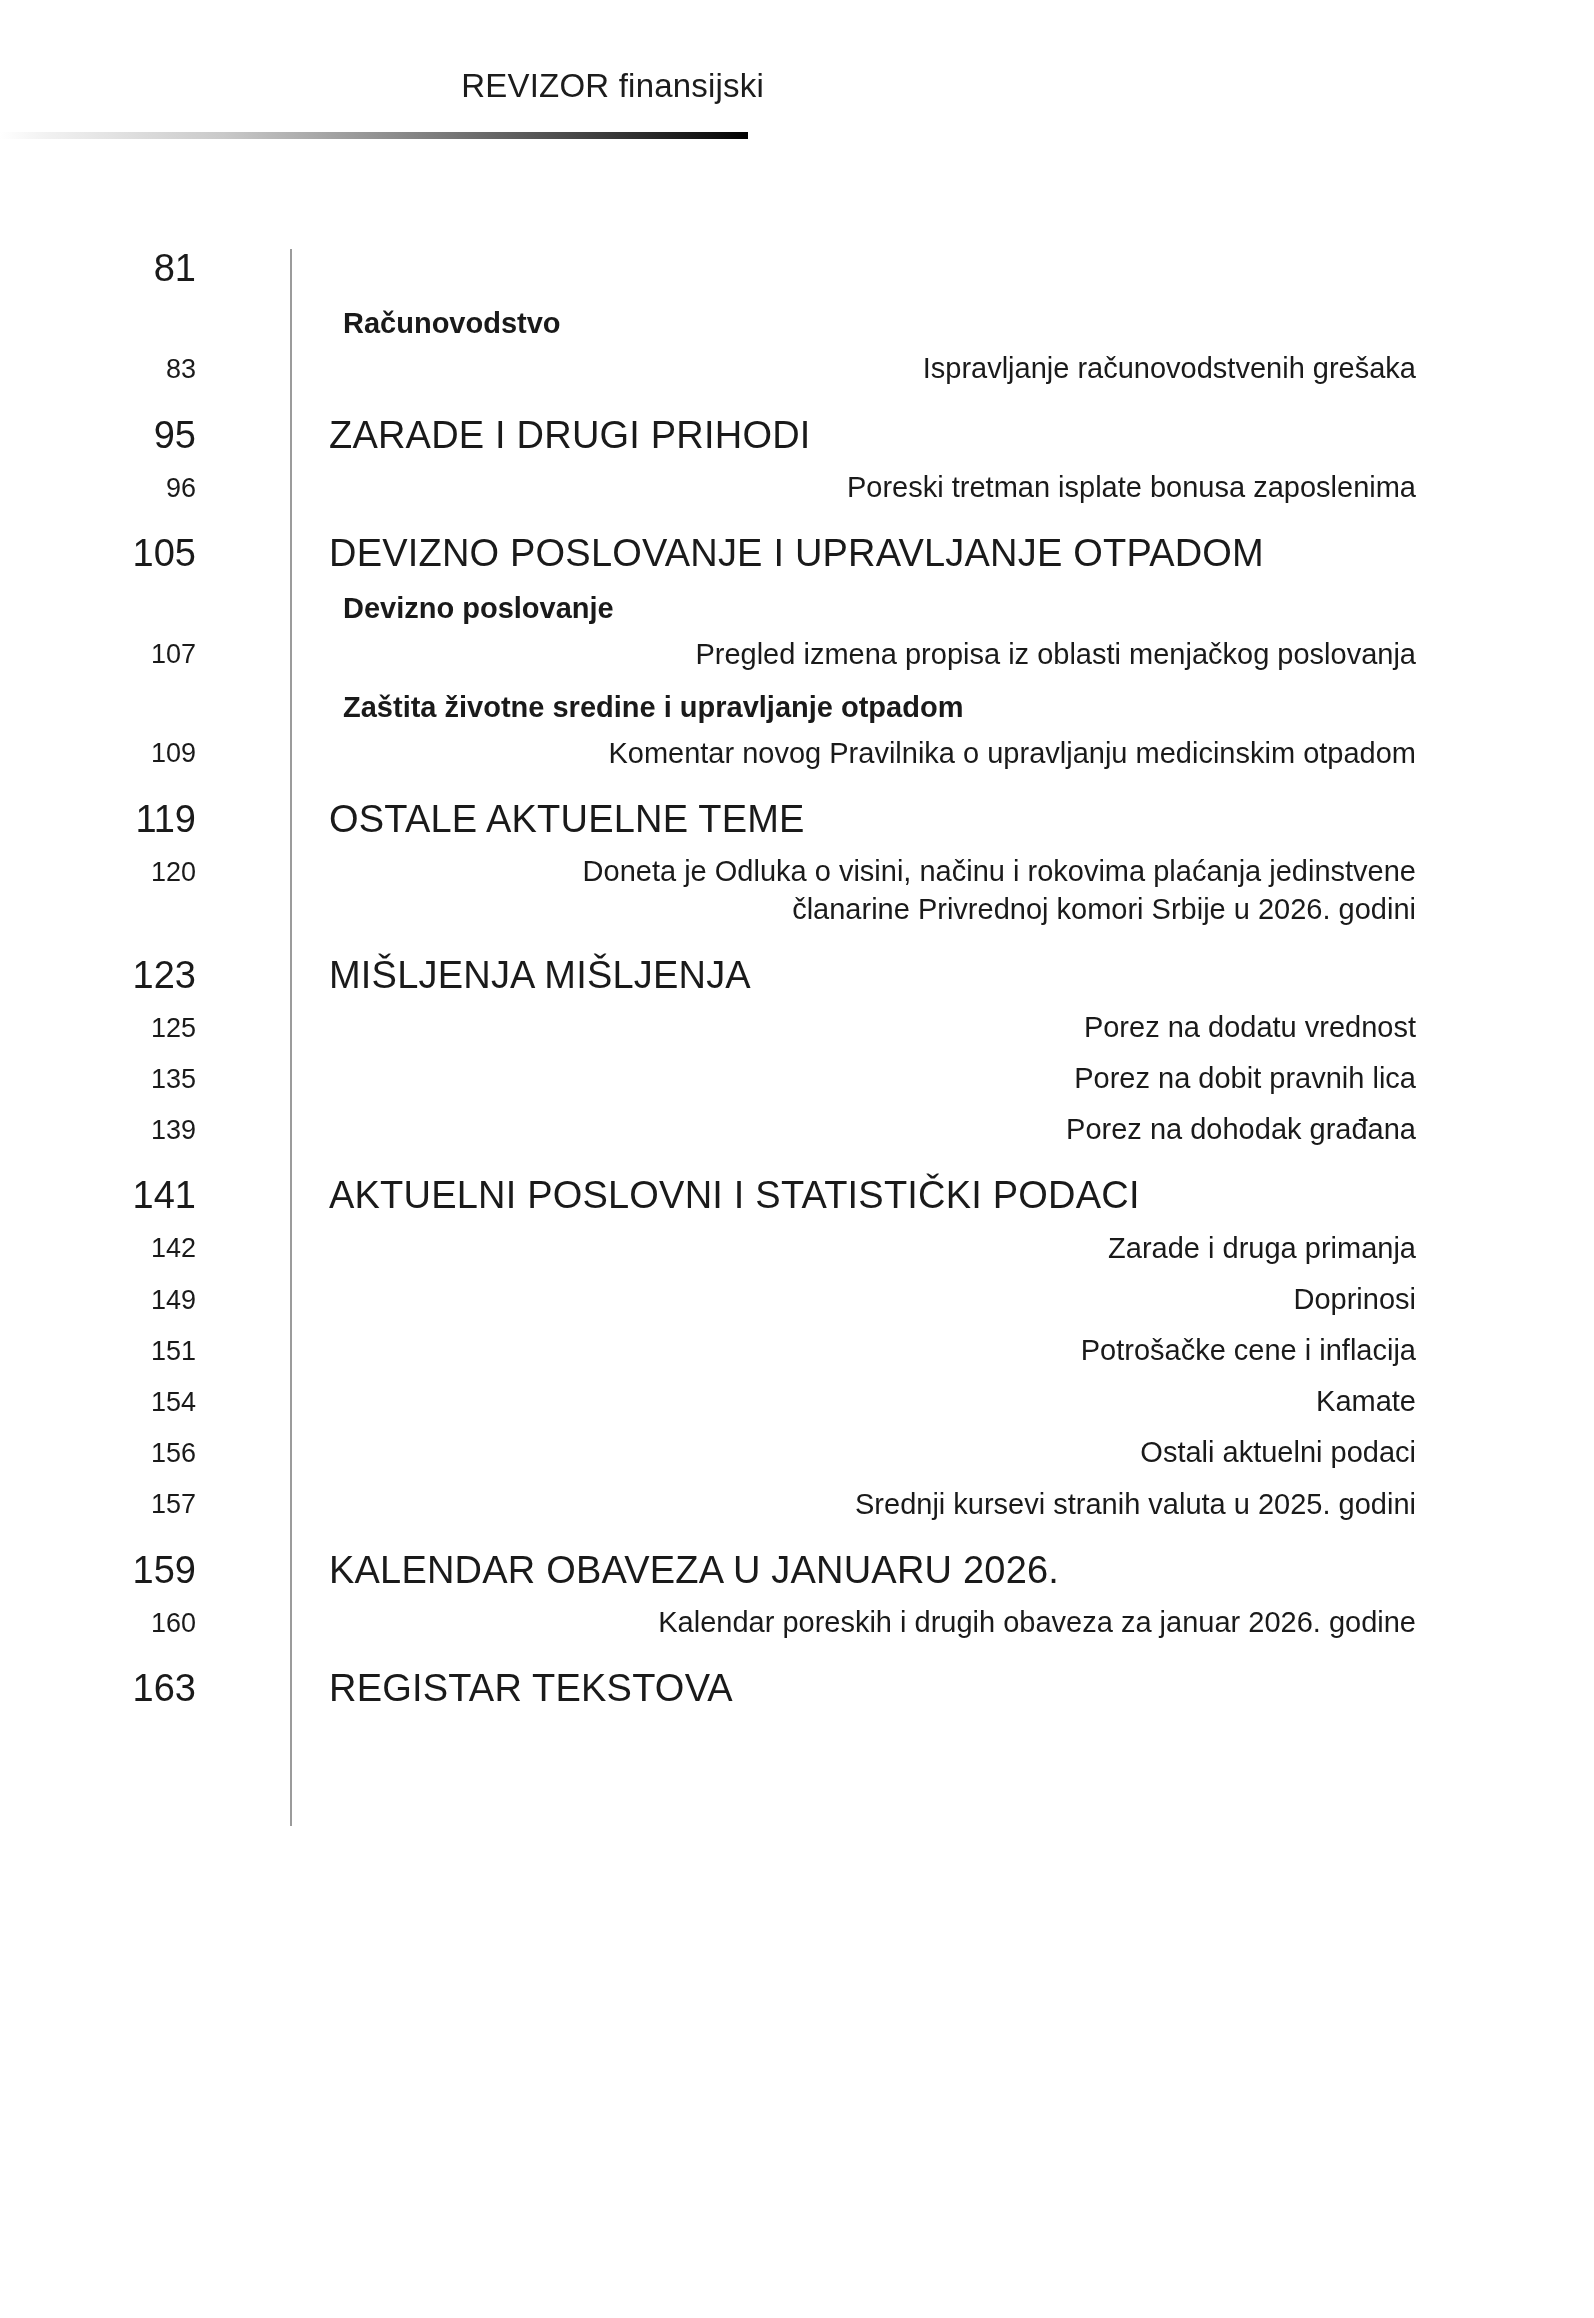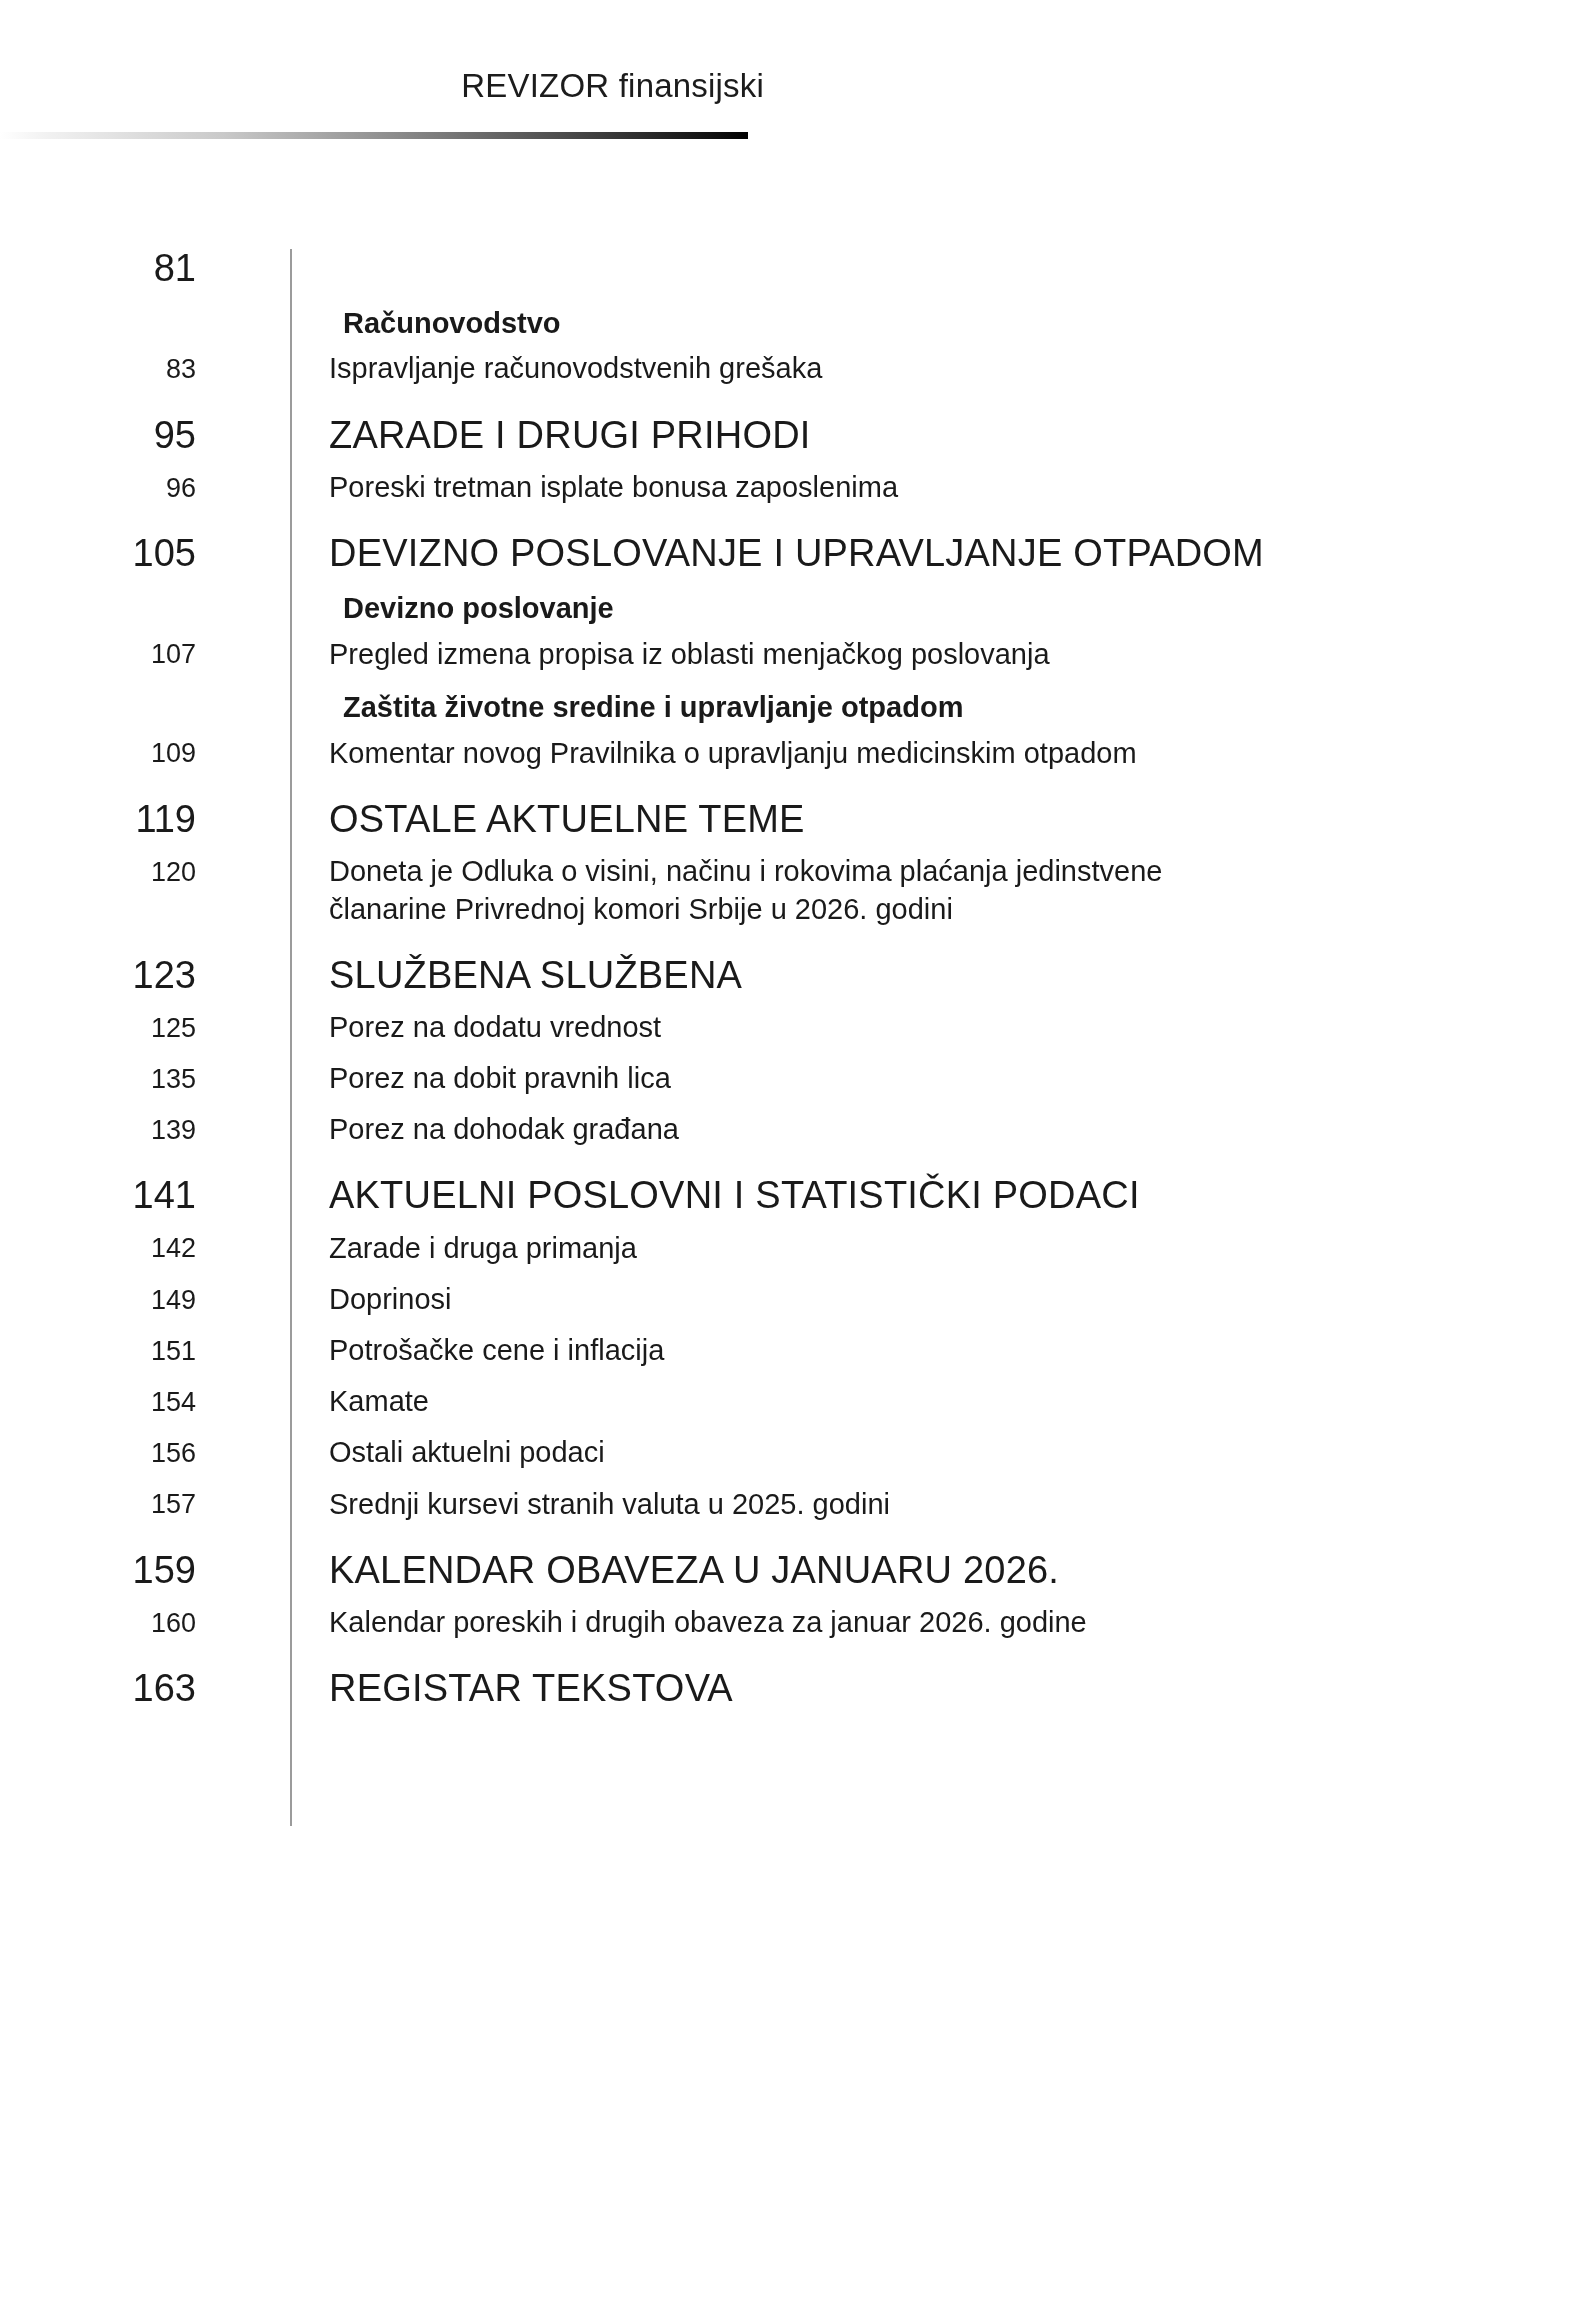--- a/index.html
+++ b/index.html
@@ -120,20 +120,21 @@
   .row.entry .num {
     font-size: 27px;
     font-weight: 400;
     line-height: 1.2;
     padding-top: 2.5px;
   }
   .row.entry .txt {
     font-size: 29px;
     font-weight: 400;
     line-height: 1.28;
+    text-align: right;
   }
   .row.entry .txt .line2 {
     display: block;
   }
 
   
   .row.entry.after-group { margin-top: 11.5px; }
   .row.section.first { margin-top: 0; }
 </style>
 </head>
@@ -190,21 +191,21 @@
         <div class="row section">
           <div class="num">119</div>
           <div class="txt">OSTALE AKTUELNE TEME</div>
         </div>
         <div class="row entry">
           <div class="num">120</div>
           <div class="txt"><span>Doneta je Odluka o visini, načinu i rokovima plaćanja jedinstvene</span><span class="line2">članarine Privrednoj komori Srbije u 2026. godini</span></div>
         </div>
         <div class="row section">
           <div class="num">123</div>
-          <div class="txt">SLUŽBENA SLUŽBENA</div>
+          <div class="txt">MIŠLJENJA MIŠLJENJA</div>
         </div>
         <div class="row entry">
           <div class="num">125</div>
           <div class="txt">Porez na dodatu vrednost</div>
         </div>
         <div class="row entry">
           <div class="num">135</div>
           <div class="txt">Porez na dobit pravnih lica</div>
         </div>
         <div class="row entry">

